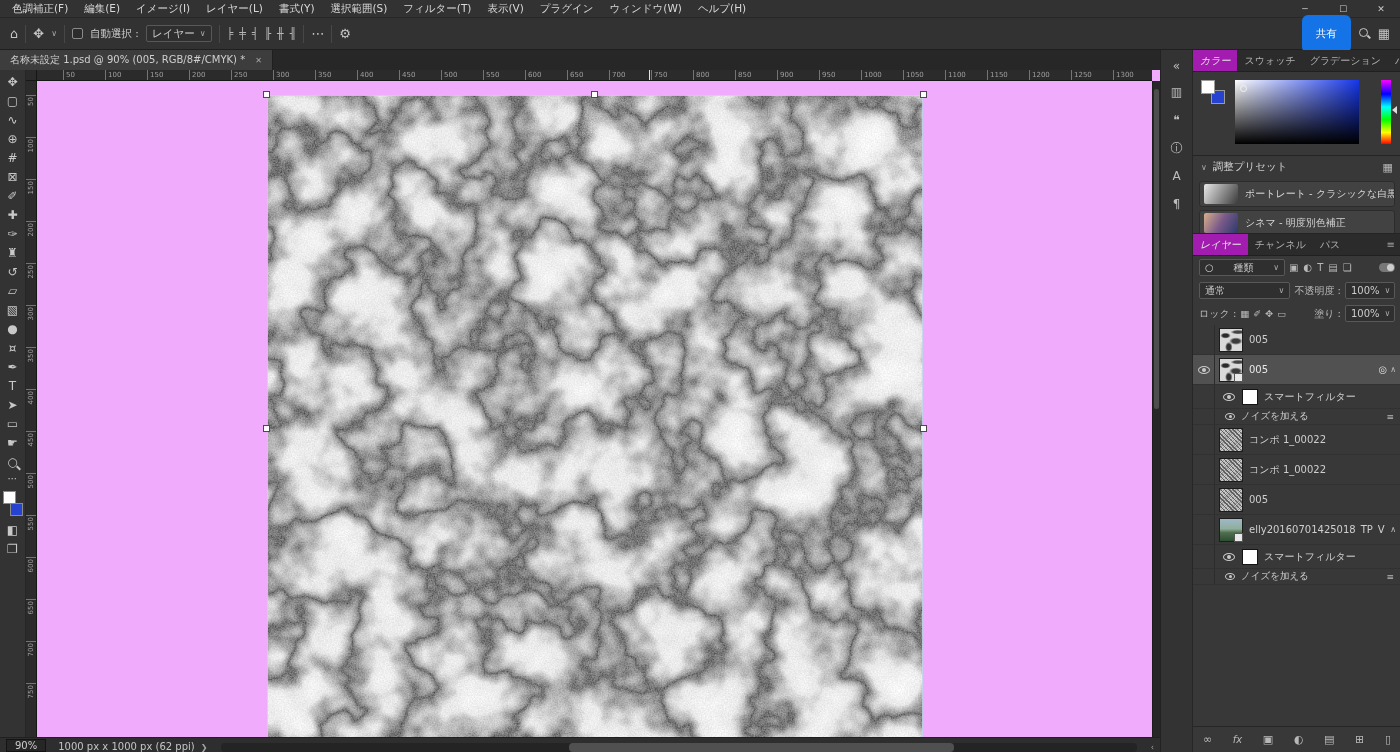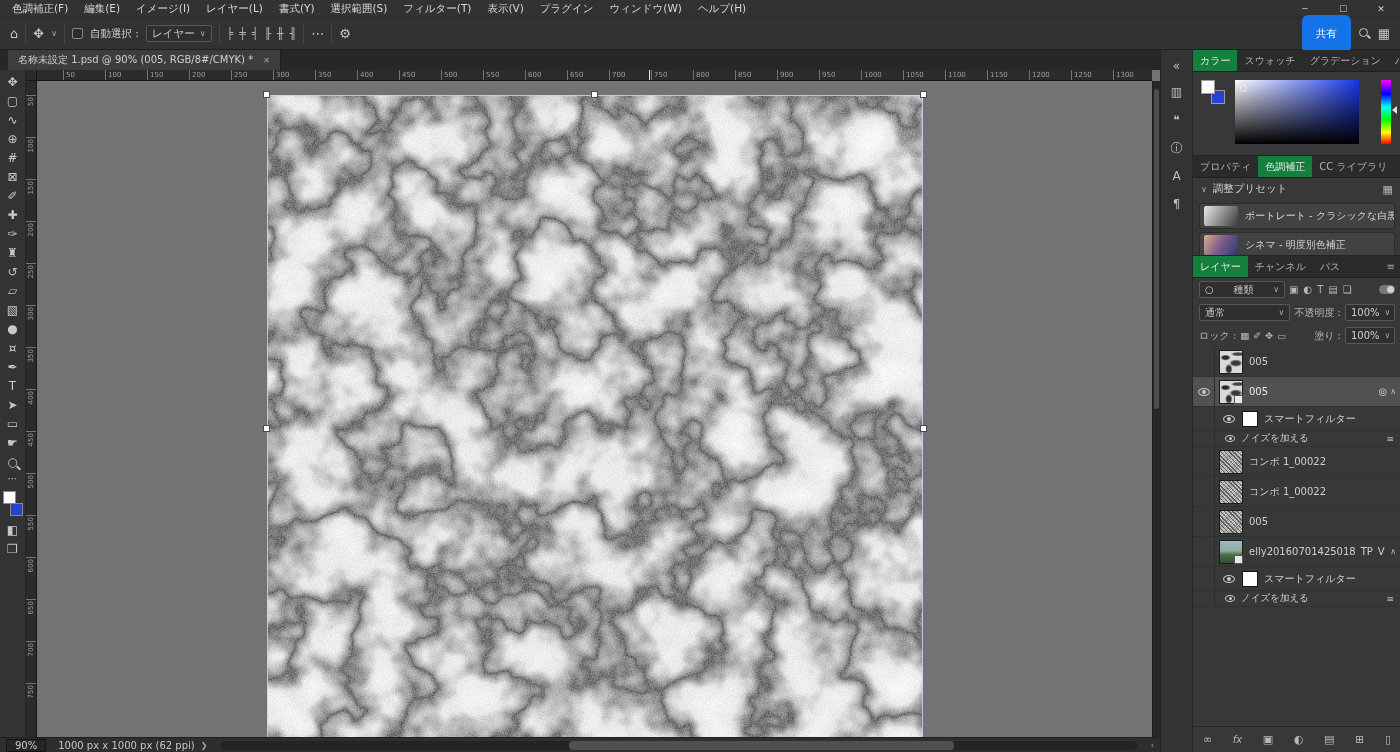--- a/index.html
+++ b/index.html
@@ -33,39 +33,39 @@
   .align-group { display:flex; align-items:center; gap:6px; }
   .share-btn { height:38px; padding:0 14px; border-radius:6px; color:#ffffff; font-size:10.5px;font-family:Liberation Mono, monospace; }
   .search-icon { width:13px; height:13px; position:relative; }
   .search-icon::before { content:""; position:absolute; left:1px; top:1px; width:7px; height:7px; border:1.5px solid #c6c6c6; border-radius:50%; }
   .search-icon::after { content:""; position:absolute; left:9px; top:9px; width:4px; height:1.5px; background:#c6c6c6; transform:rotate(45deg); }
 
   .main-row { flex:1; display:flex; min-height:0; }
   .left-col { flex:1; display:flex; flex-direction:column; min-width:0; }
 
   
-  .tabbar { height:20px; flex:none; background:#272727; display:flex; align-items:stretch;padding-left:8px; }
+  .tabbar { height:20px; flex:none; background:#272727; display:flex; align-items:stretch; }
   .doc-tab { background:#3d3d3d; padding:0 10px; display:flex; align-items:center; gap:10px; font-size:10px; color:#cfcfcf; border-right:1px solid #1f1f1f; }
   .tab-close { font-size:8px; color:#a5a5a5; }
 
   .work-row { flex:1; display:flex; min-height:0; }
 
   
   .toolbar { width:26px; flex:none; background:#333333; border-right:1px solid #262626; display:flex; flex-direction:column; align-items:center; padding-top:3px; }
   .tools { display:flex; flex-direction:column; align-items:center; }
   .tool { width:22px; height:19px; line-height:19px; text-align:center; font-size:12px; color:#c8c8c8; cursor:default; }
   .tool.sm { font-size:10px; height:14px; line-height:14px; }
   [data-name="zoom-tool"] { position:relative; }
   [data-name="zoom-tool"]::after { content:""; position:absolute; width:5px; height:2px; background:#c8c8c8; right:3px; bottom:3px; transform:rotate(45deg); }
   .swatches { width:22px; height:25px; position:relative; margin:5px 0; }
   .swatches .fg { position:absolute; left:1px; top:0; width:13px; height:13px; background:#fff; border:1px solid #8a8a8a; z-index:2; }
   .swatches .bg { position:absolute; right:1px; bottom:0; width:13px; height:13px; border:1px solid #8a8a8a; }
 
   
-  .canvas-area { flex:1; position:relative; background:#737373; overflow:hidden; min-width:0; }
+  .canvas-area { flex:1; position:relative; background:#f0abfc; overflow:hidden; min-width:0; }
   .image-wrap { position:absolute; left:241px; top:25px; width:656px; height:668px; }
   .canvas-img { display:block; }
   .sel-border { position:absolute; inset:0; border:1px solid rgba(195,212,240,0.85); pointer-events:none; }
   .handle { position:absolute; width:7px; height:7px; background:#ffffff; border:1px solid #4a4a4a; z-index:2; }
   .h-tl { left:-4px; top:-4px; } .h-tm { left:324px; top:-4px; } .h-tr { right:-4px; top:-4px; }
   .h-ml { left:-4px; top:330px; } .h-mr { right:-4px; top:330px; }
 
   .ruler-top { position:absolute; top:0; left:11px; right:8px; height:11px; background:#2b2b2b; border-bottom:1px solid #161616; overflow:hidden; z-index:3; }
   .hlabels { display:flex; padding-left:26px; height:11px; }
   .h-label { flex:none; width:42px; border-left:1px solid #747474; font-size:7px; line-height:10px; color:#9f9f9f; padding-left:2px; }
@@ -73,38 +73,38 @@
   .ruler-left { position:absolute; top:11px; left:0; bottom:0; width:11px; background:#2b2b2b; border-right:1px solid #161616; overflow:hidden; z-index:3; }
   .vlabels { padding-top:14px; }
   .v-label { display:block; height:42px; border-top:1px solid #747474; position:relative; }
   .v-label span { position:absolute; top:1px; left:0px; width:11px; font-size:7px; color:#9f9f9f; writing-mode:vertical-rl; transform:rotate(180deg); line-height:10px; }
   .ruler-corner { position:absolute; top:0; left:0; width:11px; height:11px; background:#2b2b2b; border-right:1px solid #161616; border-bottom:1px solid #161616; z-index:4; }
 
   .vscroll { position:absolute; top:11px; right:0; bottom:0; width:8px; background:#272727; border-left:1px solid #1c1c1c; z-index:3; }
   .vthumb { position:absolute; top:8px; left:1px; right:1px; height:320px; background:#4e4e4e; border-radius:3px; }
 
   
-  .statusbar { height:15px; flex:none; background:#2e2e2e; border-top:1px solid #202020; display:flex; align-items:center; font-size:10px; }
+  .statusbar { height:15px; flex:none; background:#2e2e2e; border-top:1px solid #202020; display:flex; align-items:flex-end; font-size:10px; }
   .zoom-box { background:#262626; border:1px solid #141414; padding:0 8px; margin-left:6px; height:13px; line-height:12px; color:#cccccc; }
   .doc-info { margin-left:12px; color:#c5c5c5; white-space:nowrap; }
   .sb-chev { margin:0 6px; font-size:8px; color:#a5a5a5; }
   .hscroll { flex:1; height:9px; background:#242424; border-radius:4px; margin:0 8px; min-width:60px; }
   .hthumb { width:42%; margin-left:38%; height:100%; background:#505050; border-radius:4px; }
 
   
   .right-dock { width:240px; flex:none; display:flex; background:#323232; border-left:1px solid #222222; }
   .icon-strip { width:32px; flex:none; background:#333333; border-right:1px solid #262626; display:flex; flex-direction:column; align-items:center; padding-top:4px; }
   .strip-icon { width:24px; height:24px; line-height:24px; text-align:center; font-size:12px; color:#bdbdbd; }
   .strip-icons { display:flex; flex-direction:column; align-items:center; gap:4px; margin-top:2px; }
 
   .panels { width:208px; display:flex; flex-direction:column; min-height:0; }
   .panel-tabs { height:22px; flex:none; background:#2b2b2b; display:flex; align-items:stretch; border-bottom:1px solid #202020; }
   .tabs-list { display:flex; align-items:stretch; }
   .ptab { padding:0 7px; display:flex; align-items:center; font-size:10px; color:#b0b0b0; white-space:nowrap; }
-  .ptab.active { background:#15803d; color:#e4e4e4; }
+  .ptab.active { background:#a21caf; color:#e4e4e4;font-style:italic; }
   .panel-menu { margin-left:auto; padding:0 6px; font-size:10px; color:#9f9f9f; display:flex; align-items:center; }
 
   .color-body { height:84px; flex:none; background:#383838; position:relative; border-bottom:1px solid #242424; }
   .mini-swatches { position:absolute; left:8px; top:8px; width:26px; height:26px; }
   .mini-swatches .fg { position:absolute; left:0; top:0; width:14px; height:14px; background:#ffffff; border:1px solid #9a9a9a; z-index:2; }
   .mini-swatches .bg { position:absolute; left:10px; top:10px; width:14px; height:14px; border:1px solid #9a9a9a; }
   .color-field { position:absolute; left:42px; top:8px; width:124px; height:64px;
     background:linear-gradient(to bottom, rgba(0,0,0,0), #000000), linear-gradient(to right, #ffffff, #1636e8); }
   .color-field .marker { position:absolute; left:5px; top:5px; width:7px; height:7px; border:1px solid #f2f2f2; border-radius:50%; }
   .hue-strip { position:absolute; right:10px; top:8px; width:10px; height:64px;
@@ -434,29 +434,20 @@
             <div class="color-field" data-name="saturation-brightness-field">
               <span class="marker" data-name="color-field-marker"></span>
             </div>
             <div class="hue-strip" data-name="hue-slider">
               <span class="hue-handle" data-name="hue-slider-handle"></span>
             </div>
           </div>
         </div>
 
         <div class="panel" data-name="adjustments-panel">
-          <div class="panel-tabs">
-            <div class="tabs-list">
-
-            <span class="ptab" data-name="panel-tab">プロパティ</span>
-                <span class="ptab active" data-name="panel-tab">色調補正</span>
-                <span class="ptab" data-name="panel-tab">CC ライブラリ</span>
-              </div>
-            <span class="panel-menu" data-name="panel-menu-icon">≡</span>
-          </div>
           <div class="adj-body" data-name="adjustments-panel-body">
             <div class="adj-header">
               <span class="caret" data-name="chevron-down-icon">∨</span>
               <span data-name="adjustment-presets-label">調整プリセット</span>
               <span class="grid-ic" data-name="grid-view-icon">▦</span>
             </div>
             <div class="preset-list">
 
             <div class="preset-item" data-name="adjustment-preset">
                   <span class="preset-thumb pt-bw" data-name="preset-thumbnail"></span>

